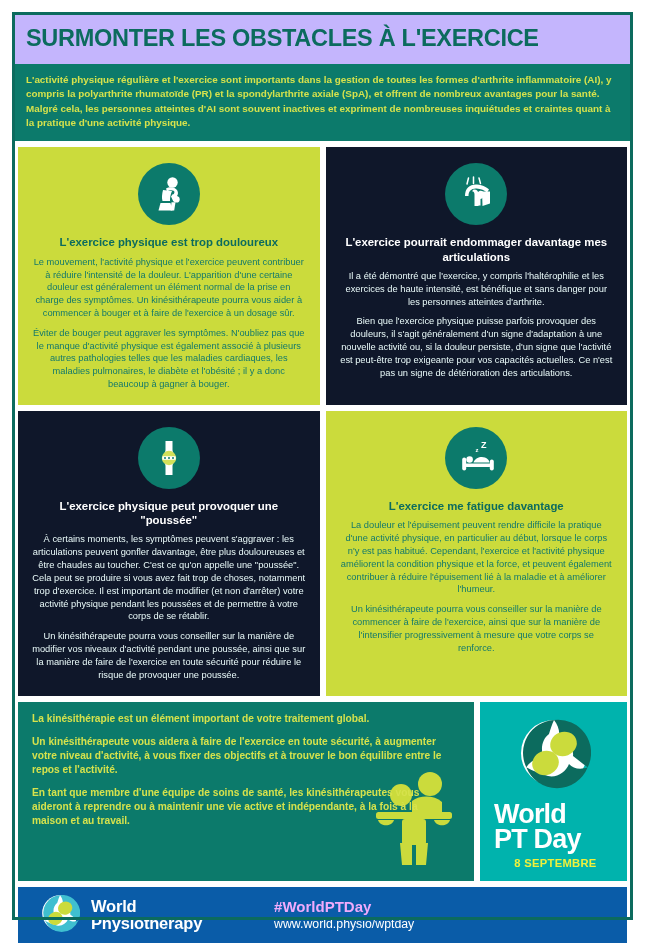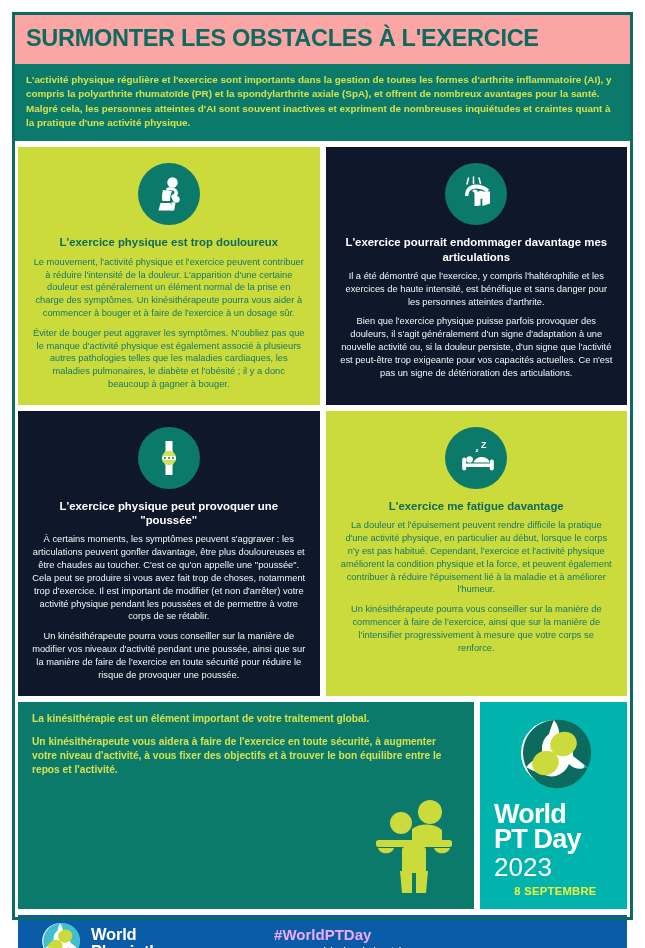--- a/index.html
+++ b/index.html
@@ -28,21 +28,21 @@
   .inner{
     position:relative;
     box-sizing:border-box;
     width:621px;
     padding:0;
     z-index:1;
   }
 
   
   .header{
-    background:#fca5a5;
+    background:#c4b5fd;
     height:52px;
     display:flex;align-items:center;
     padding:0 14px;
     box-sizing:border-box;
   }
   .header h1{
     margin:0;
     font-size:23.5px;
     font-weight:bold;
     letter-spacing:-0.3px;
@@ -292,20 +292,21 @@
         <p class="card-body">Un kinésithérapeute pourra vous conseiller sur la manière de commencer à faire de l'exercice, ainsi que sur la manière de l'intensifier progressivement à mesure que votre corps se renforce.</p>
       </div>
 
     </div>
 
     <div class="footer-row">
 
       <div class="msg">
         <p>La kinésithérapie est un élément important de votre traitement global.</p>
         <p>Un kinésithérapeute vous aidera à faire de l'exercice en toute sécurité, à augmenter votre niveau d'activité, à vous fixer des objectifs et à trouver le bon équilibre entre le repos et l'activité.</p>
+        <p>En tant que membre d'une équipe de soins de santé, les kinésithérapeutes vous aideront à reprendre ou à maintenir une vie active et indépendante, à la fois à la maison et au travail.</p>
         <span class="exercise-figure">
           <svg width="92" height="100" viewBox="0 0 92 100" aria-hidden="true">
             <circle cx="62" cy="17" r="12" fill="#CBDB3C"></circle>
             <circle cx="33" cy="28" r="11" fill="#CBDB3C"></circle>
             <path d="M44 34 C52 28, 66 28, 74 35 L74 48 L44 48 Z" fill="#CBDB3C"></path>
             <rect x="8" y="45" width="76" height="7" rx="2.5" fill="#CBDB3C"></rect>
             <path d="M10 53 C12 60, 24 60, 26 53 Z" fill="#CBDB3C"></path>
             <path d="M66 53 C68 60, 80 60, 82 53 Z" fill="#CBDB3C"></path>
             <rect x="34" y="52" width="24" height="26" rx="3" fill="#CBDB3C"></rect>
             <path d="M32 76 L44 76 L44 98 L34 98 Z" fill="#CBDB3C"></path>
@@ -320,21 +321,20 @@
             <circle cx="37" cy="37" r="33" fill="#ffffff"></circle>
             <path d="M37 4 A33 33 0 0 0 9.3 51.3 C14 44 22 41 28 44 C23 36 24 24 32 18 C33.6 13 35 8 37 4 Z" fill="#0C6B5E"></path>
             <path d="M70.7 51.3 A33 33 0 0 0 37 4 C41 9 43 15 42 21 C50 23 57 31 56 40 C61 44 66 48 70.7 51.3 Z" fill="#0C6B5E"></path>
             <path d="M9.3 51.3 A33 33 0 0 0 70.7 51.3 C64 54 56 53 52 48 C49 56 40 62 31 60 C24 58 16 55 9.3 51.3 Z" fill="#0C6B5E"></path>
             <ellipse cx="46.5" cy="28" rx="13.5" ry="12" transform="rotate(-22 46.5 28)" fill="#CBDB3C"></ellipse>
             <ellipse cx="28.5" cy="47" rx="13.5" ry="12" transform="rotate(-22 28.5 47)" fill="#CBDB3C"></ellipse>
           </svg>
         </span>
         <div class="wpt-line">World</div>
         <div class="wpt-line">PT Day</div>
-        <div class="wpt-year">2023</div>
         <div class="wpt-date">8 SEPTEMBRE</div>
       </div>
 
     </div>
 
     <div class="bluebar">
       <div class="wp-logo">
         <span>
           <svg width="40" height="40" viewBox="0 0 74 74" aria-hidden="true">
             <circle cx="37" cy="37" r="33" fill="#ffffff"></circle>

